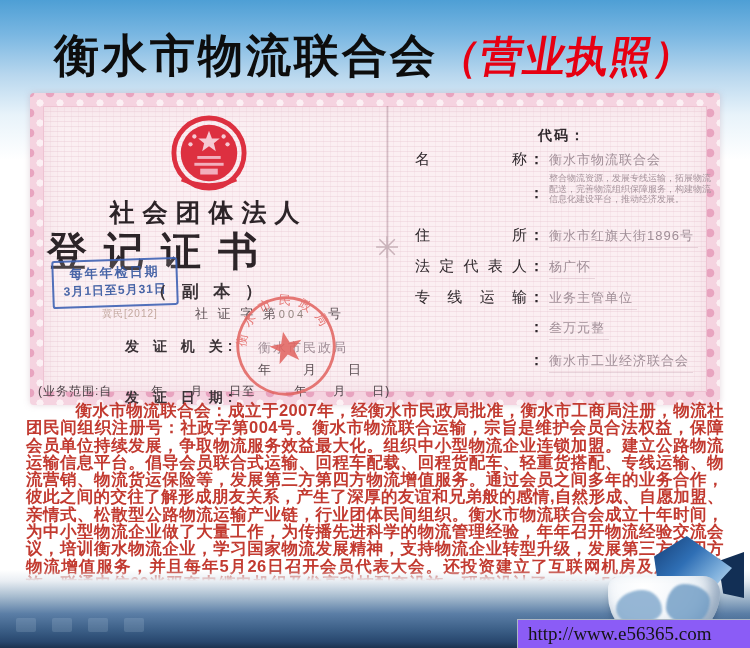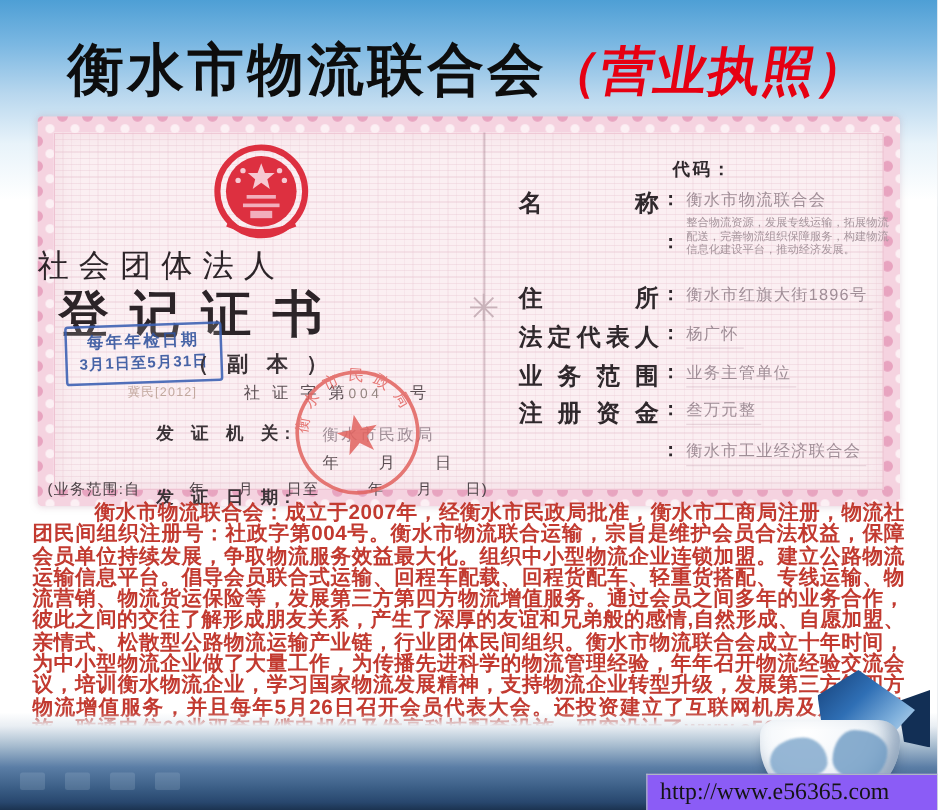--- a/index.html
+++ b/index.html
@@ -28,22 +28,22 @@
         background-image:repeating-linear-gradient(0deg,rgba(232,197,209,.38) 0 1px,transparent 1px 5px),
                          repeating-linear-gradient(90deg,rgba(232,197,209,.22) 0 1px,transparent 1px 7px);
         box-shadow:inset 0 0 0 1px #eec3d2, inset 0 0 18px rgba(235,195,210,.5);}
   .fold{position:absolute;left:356px;top:13px;bottom:13px;width:3px;
         background:linear-gradient(90deg,rgba(160,120,135,.0),rgba(150,110,125,.38),rgba(160,120,135,.0));}
   .glare{position:absolute;left:340px;top:138px;width:34px;height:34px;color:#c9b3ba;
          font-size:30px;line-height:34px;text-align:center;}
 
   
   .emblem{position:absolute;left:140px;top:22px;}
-  .orgtype{position:absolute;left:0;top:103px;width:357px;text-align:left;
-           font-size:25px;font-weight:normal;color:#2c2428;letter-spacing:8px;}
+  .orgtype{position:absolute;left:0;top:103px;width:357px;text-align:center;
+           font-size:25px;font-weight:bold;color:#2c2428;letter-spacing:8px;}
   .certtitle{position:absolute;left:0;top:131px;width:357px;text-align:left;
            font-size:40px;font-weight:bold;color:#2c2428;letter-spacing:17px;text-indent:17px;}
   .copylab{position:absolute;left:0;top:187px;width:357px;text-align:center;
            font-size:17px;font-weight:bold;color:#3a3236;letter-spacing:5px;}
   .bluestamp{position:absolute;left:22px;top:166px;width:122px;height:44px;
            border:2px solid #3f63b5;border-radius:3px;transform:rotate(-2deg);
            color:#34569f;text-align:center;opacity:.9;background:rgba(255,255,255,.15);}
   .bluestamp .l1{display:block;font-size:13px;font-weight:bold;margin-top:3px;letter-spacing:2px;}
   .bluestamp .l2{display:block;font-size:12px;font-weight:bold;letter-spacing:1px;}
   .docno{position:absolute;left:0;top:212px;width:357px;height:16px;}
@@ -55,21 +55,21 @@
   .lrow-val{position:absolute;font-size:13px;color:#a08e97;letter-spacing:2px;white-space:nowrap;}
   .validity{position:absolute;left:8px;top:290px;width:345px;font-size:12px;color:#4c4347;
             letter-spacing:1px;white-space:nowrap;}
   .seal{position:absolute;left:203px;top:200px;transform:rotate(-12deg);opacity:.85;}
 
   
   .codelab{position:absolute;left:472px;top:34px;font-size:14px;font-weight:bold;
            color:#2f282c;letter-spacing:2px;margin-left:36px;}
   .crow{position:absolute;left:385px;width:292px;height:22px;}
   .crow .lbl{position:absolute;left:0;top:0;width:112px;display:inline-block;
-             font-size:19px;font-weight:bold;color:#2f282c;
+             font-size:15px;font-weight:normal;color:#2f282c;
              text-align:justify;text-align-last:justify;}
   .crow .cl{position:absolute;left:114px;top:0;font-size:15px;font-weight:bold;color:#2f282c;}
   .crow .val{position:absolute;left:134px;top:1px;font-size:13px;color:#a08e97;
              letter-spacing:1px;white-space:nowrap;
              border-bottom:1px solid rgba(190,150,165,.30);padding:0 4px 2px 0;}
   .crow.multi .lbl,.crow.multi .cl{top:12px;}
   .crow.multi .val{white-space:normal;width:168px;font-size:9px;line-height:10.5px;
              letter-spacing:0;border-bottom:none;color:#a6949c;}
 
   
@@ -179,26 +179,25 @@
       <span class="lbl">住所</span>
         <span class="cl">：</span>
       <span class="val">衡水市红旗大街1896号</span>
     </div>
     <div class="crow" style="top:164px">
       <span class="lbl">法定代表人</span>
         <span class="cl">：</span>
       <span class="val">杨广怀</span>
     </div>
     <div class="crow" style="top:195px">
-      <span class="lbl">业务范围</span>
+      <span class="lbl">专线运输</span>
         <span class="cl">：</span>
       <span class="val">业务主管单位</span>
     </div>
     <div class="crow" style="top:225px">
-      <span class="lbl">注册资金</span>
         <span class="cl">：</span>
       <span class="val">叁万元整</span>
     </div>
     <div class="crow" style="top:258px">
         <span class="cl">：</span>
       <span class="val">衡水市工业经济联合会</span>
     </div>
   </div>
 
   <p class="article"><span>衡水市物流联合会：成立于2007年，经衡水市民政局批准，衡水市工商局注册，物流社团民间组织注册号：社政字第004号。衡水市物流联合运输，宗旨是维护会员合法权益，保障会员单位持续发展，争取物流服务效益最大化。组织中小型物流企业连锁加盟。建立公路物流运输信息平台。倡导会员联合式运输、回程车配载、回程货配车、轻重货搭配、专线运输、物流营销、物流货运保险等，发展第三方第四方物流增值服务。通过会员之间多年的业务合作，彼此之间的交往了解形成朋友关系，产生了深厚的友谊和兄弟般的感情,自然形成、自愿加盟、亲情式、松散型公路物流运输产业链，行业团体民间组织。衡水市物流联合会成立十年时间，为中小型物流企业做了大量工作，为传播先进科学的物流管理经验，年年召开物流经验交流会议，培训衡水物流企业，学习国家物流发展精神，支持物流企业转型升级，发展第三方第四方物流增值服务，并且每年5月26日召开会员代表大会。还投资建立了互联网机房及服务器设施，联通电信60兆双套电缆电机组及发高科技配套设施，研究设计了www.e56365.com物流信息公共平台，为会员免费提供物流资源信息。</span><span class="ret">↵</span></p>

